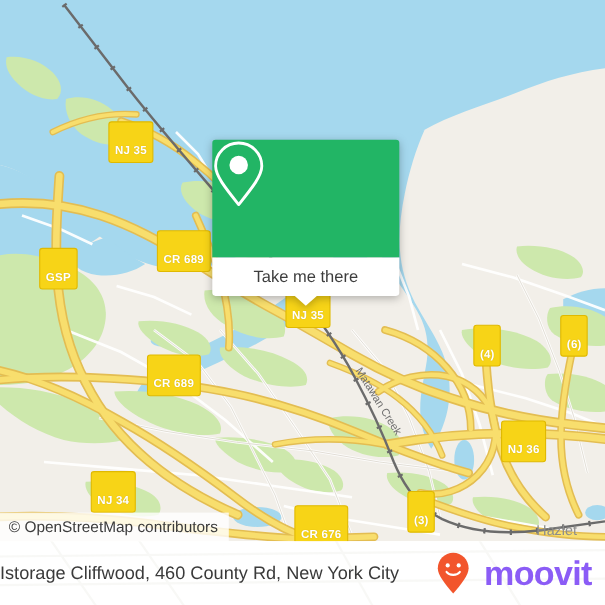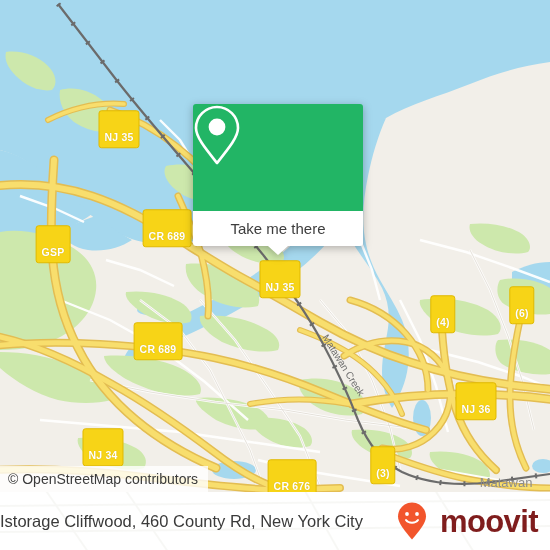--- a/index.html
+++ b/index.html
@@ -60,21 +60,21 @@
     background: rgba(255,255,255,.80);
     color: #3b3b3b;
     font-size: 14px;
     padding: 5px 10px 5px 8px;
     white-space: nowrap;
   }
 
   
   .popup {
     position: absolute;
-    left: 193px; top: 104px;
+    left: 193px; top: 127px;
     width: 170px; height: 142px;
     filter: drop-shadow(0 2px 4px rgba(0,0,0,.28));
   }
   .popup-head {
     width: 100%; height: 107px;
     background: #22b565;
     border-radius: 3px 3px 0 0;
     display: flex; align-items: center; justify-content: center;
   }
   .popup-foot {
@@ -114,21 +114,21 @@
     font-size: 16.5px;
     white-space: nowrap;
   }
   .brand {
     position: absolute;
     right: 12px; top: 50%;
     transform: translateY(-50%);
     display: flex; align-items: center;
   }
   .brand-word {
-    color: #7f1d1d;
+    color: #8b5cf6;
     font-size: 31px;
     font-weight: bold;
     letter-spacing: -0.6px;
     line-height: 1;
     margin-left: 12px;
   }
 </style>
 </head>
 <body>
 
@@ -336,21 +336,21 @@
       <div class="shield" style="left:158px;top:341px">CR 689</div>
       <div class="shield" style="left:443px;top:314px">(4)</div>
       <div class="shield" style="left:522px;top:305px">(6)</div>
       <div class="shield" style="left:476px;top:401px">NJ 36</div>
       <div class="shield" style="left:103px;top:447px">NJ 34</div>
       <div class="shield" style="left:292px;top:478px">CR 676</div>
       <div class="shield" style="left:383px;top:465px">(3)</div>
     </div>
 
     <div class="creek-label" style="left:325px;top:330px;transform:rotate(58deg)">Matawan Creek</div>
-    <div class="place-label" style="left:506px;top:482px">Matawan</div>
+    <div class="place-label" style="left:506px;top:482px">Hazlet</div>
 
     <div class="popup">
       <div class="popup-head">
         <svg width="48" height="62" viewBox="0 0 48 62">
           <path d="M24,3 C35.6,3 45,12.4 45,24 C45,33 36,44 24,59 C12,44 3,33 3,24 C3,12.4 12.4,3 24,3 Z" fill="none" stroke="#ffffff" stroke-width="2.6" stroke-linejoin="round"></path>
           <circle cx="24" cy="23" r="8.4" fill="#ffffff"></circle>
         </svg>
       </div>
       <div class="popup-foot">
         <span>Take me there</span>

